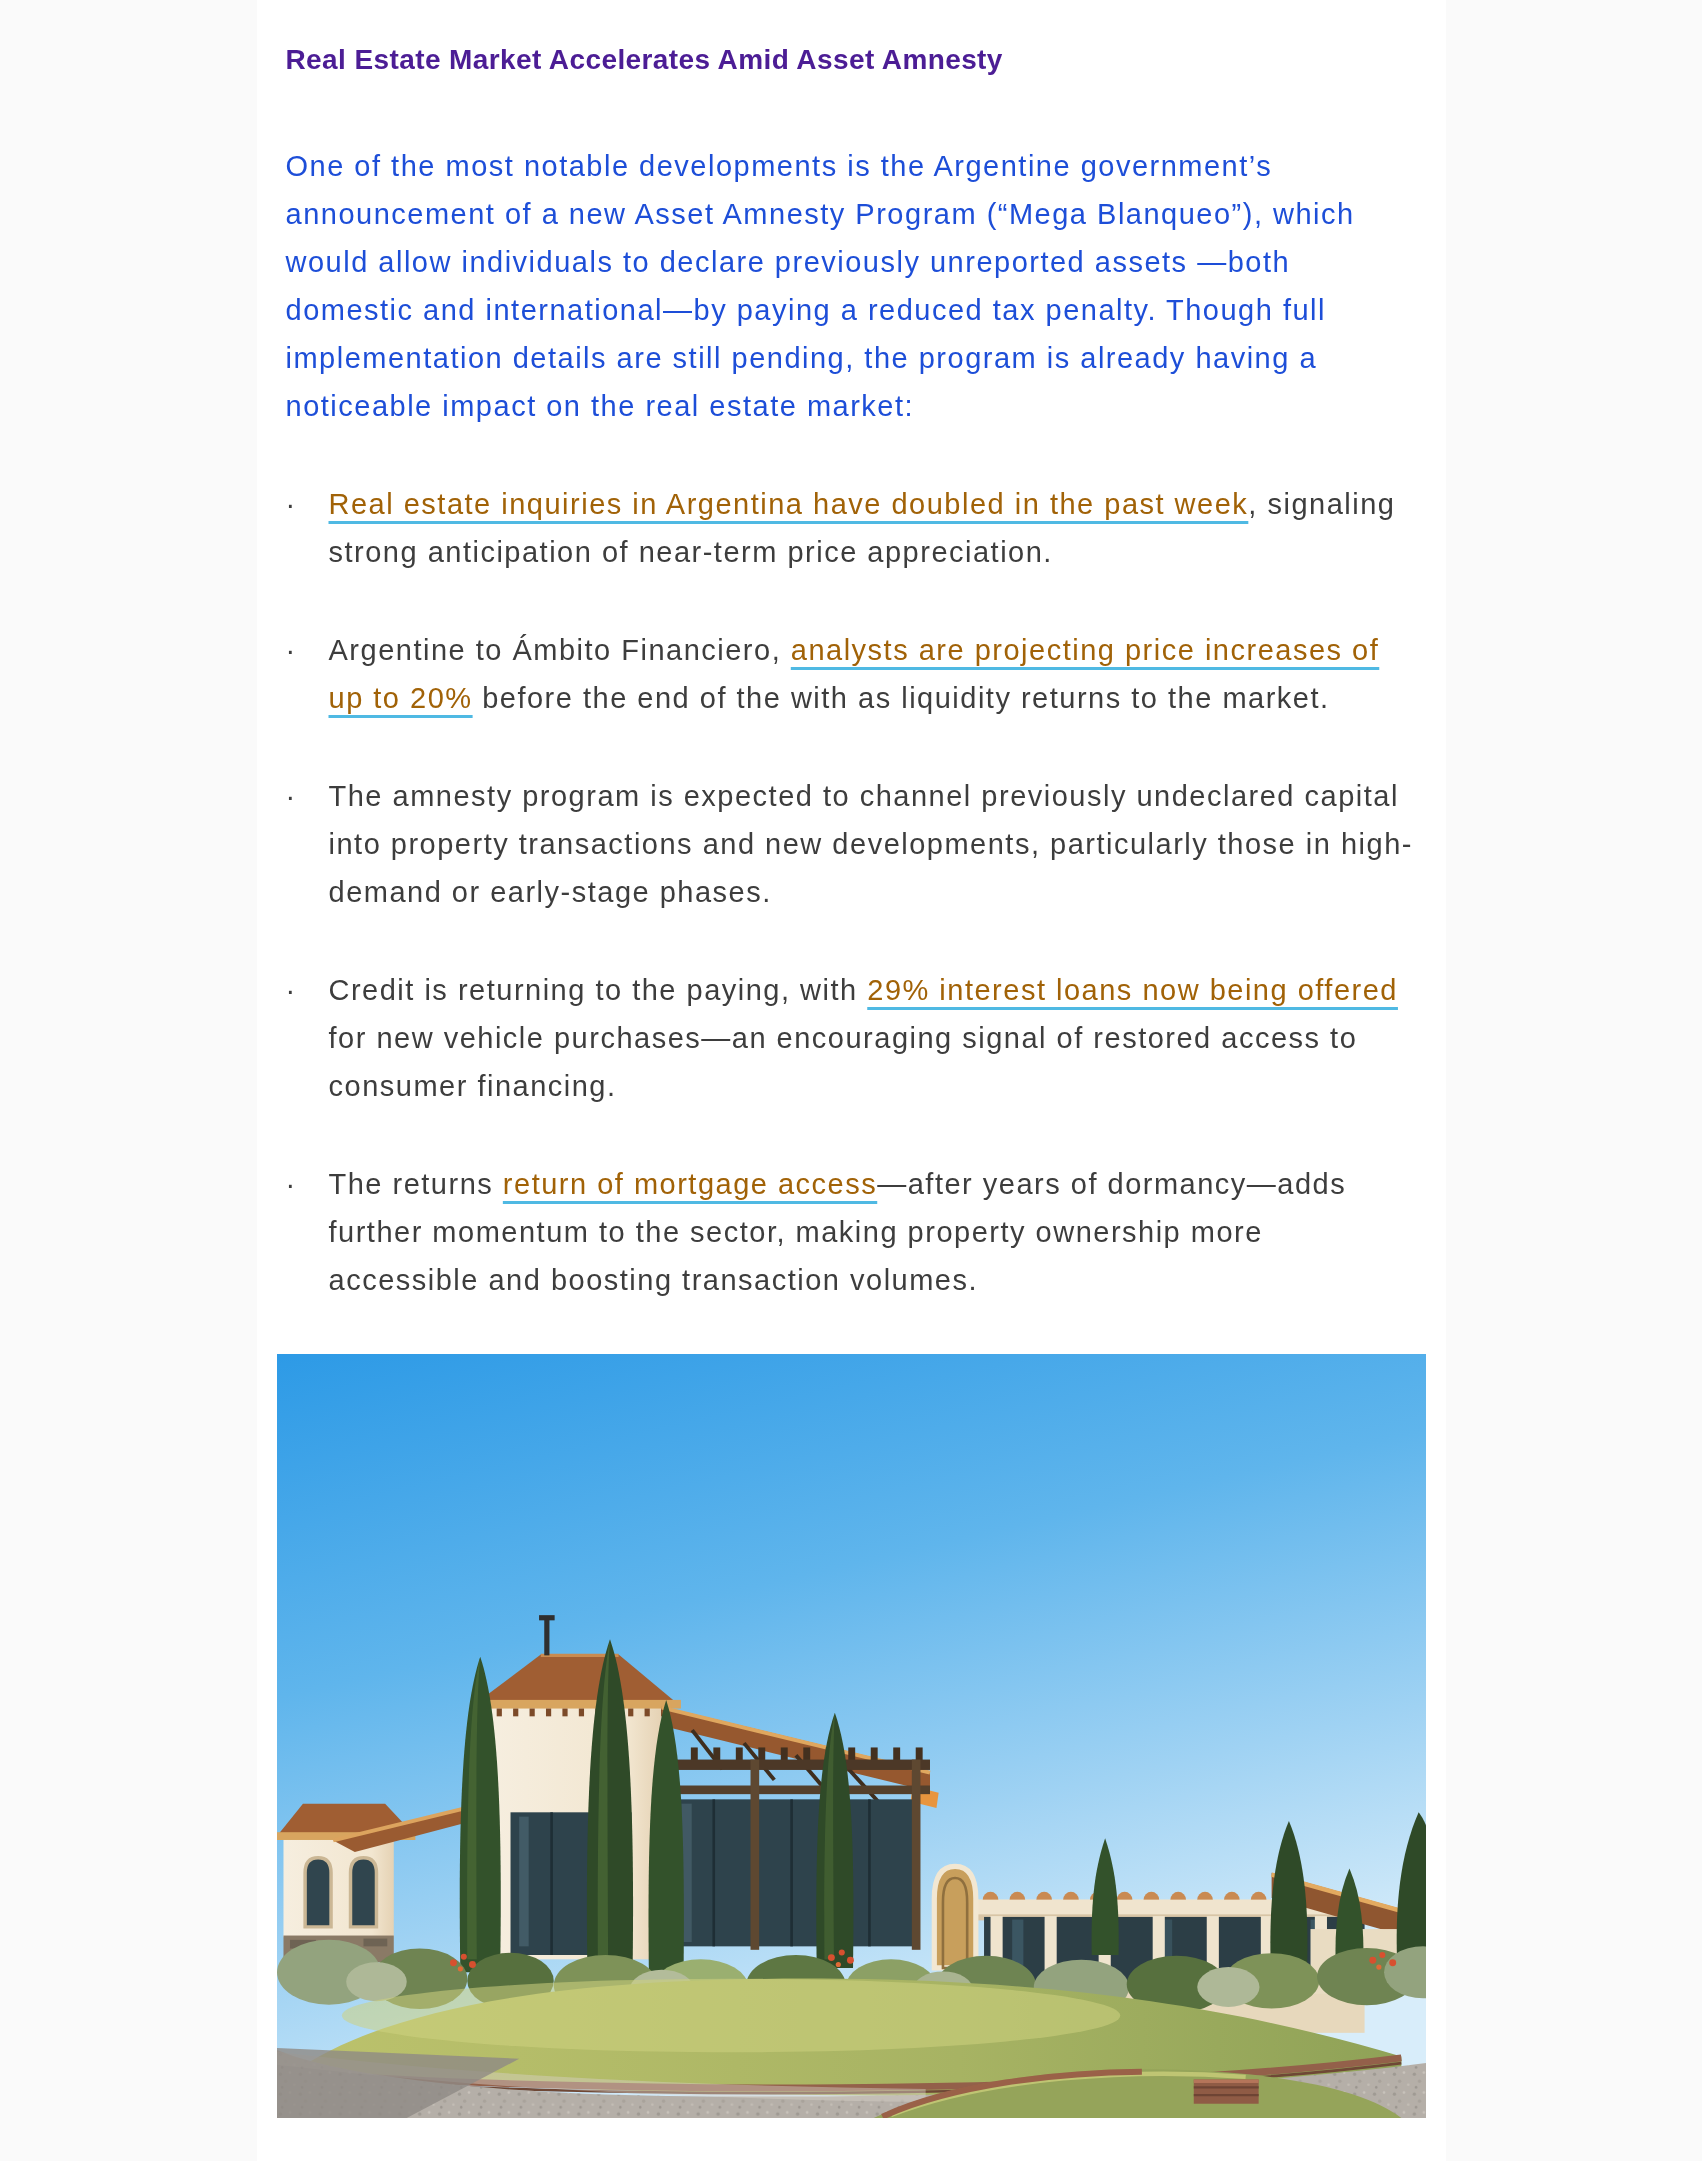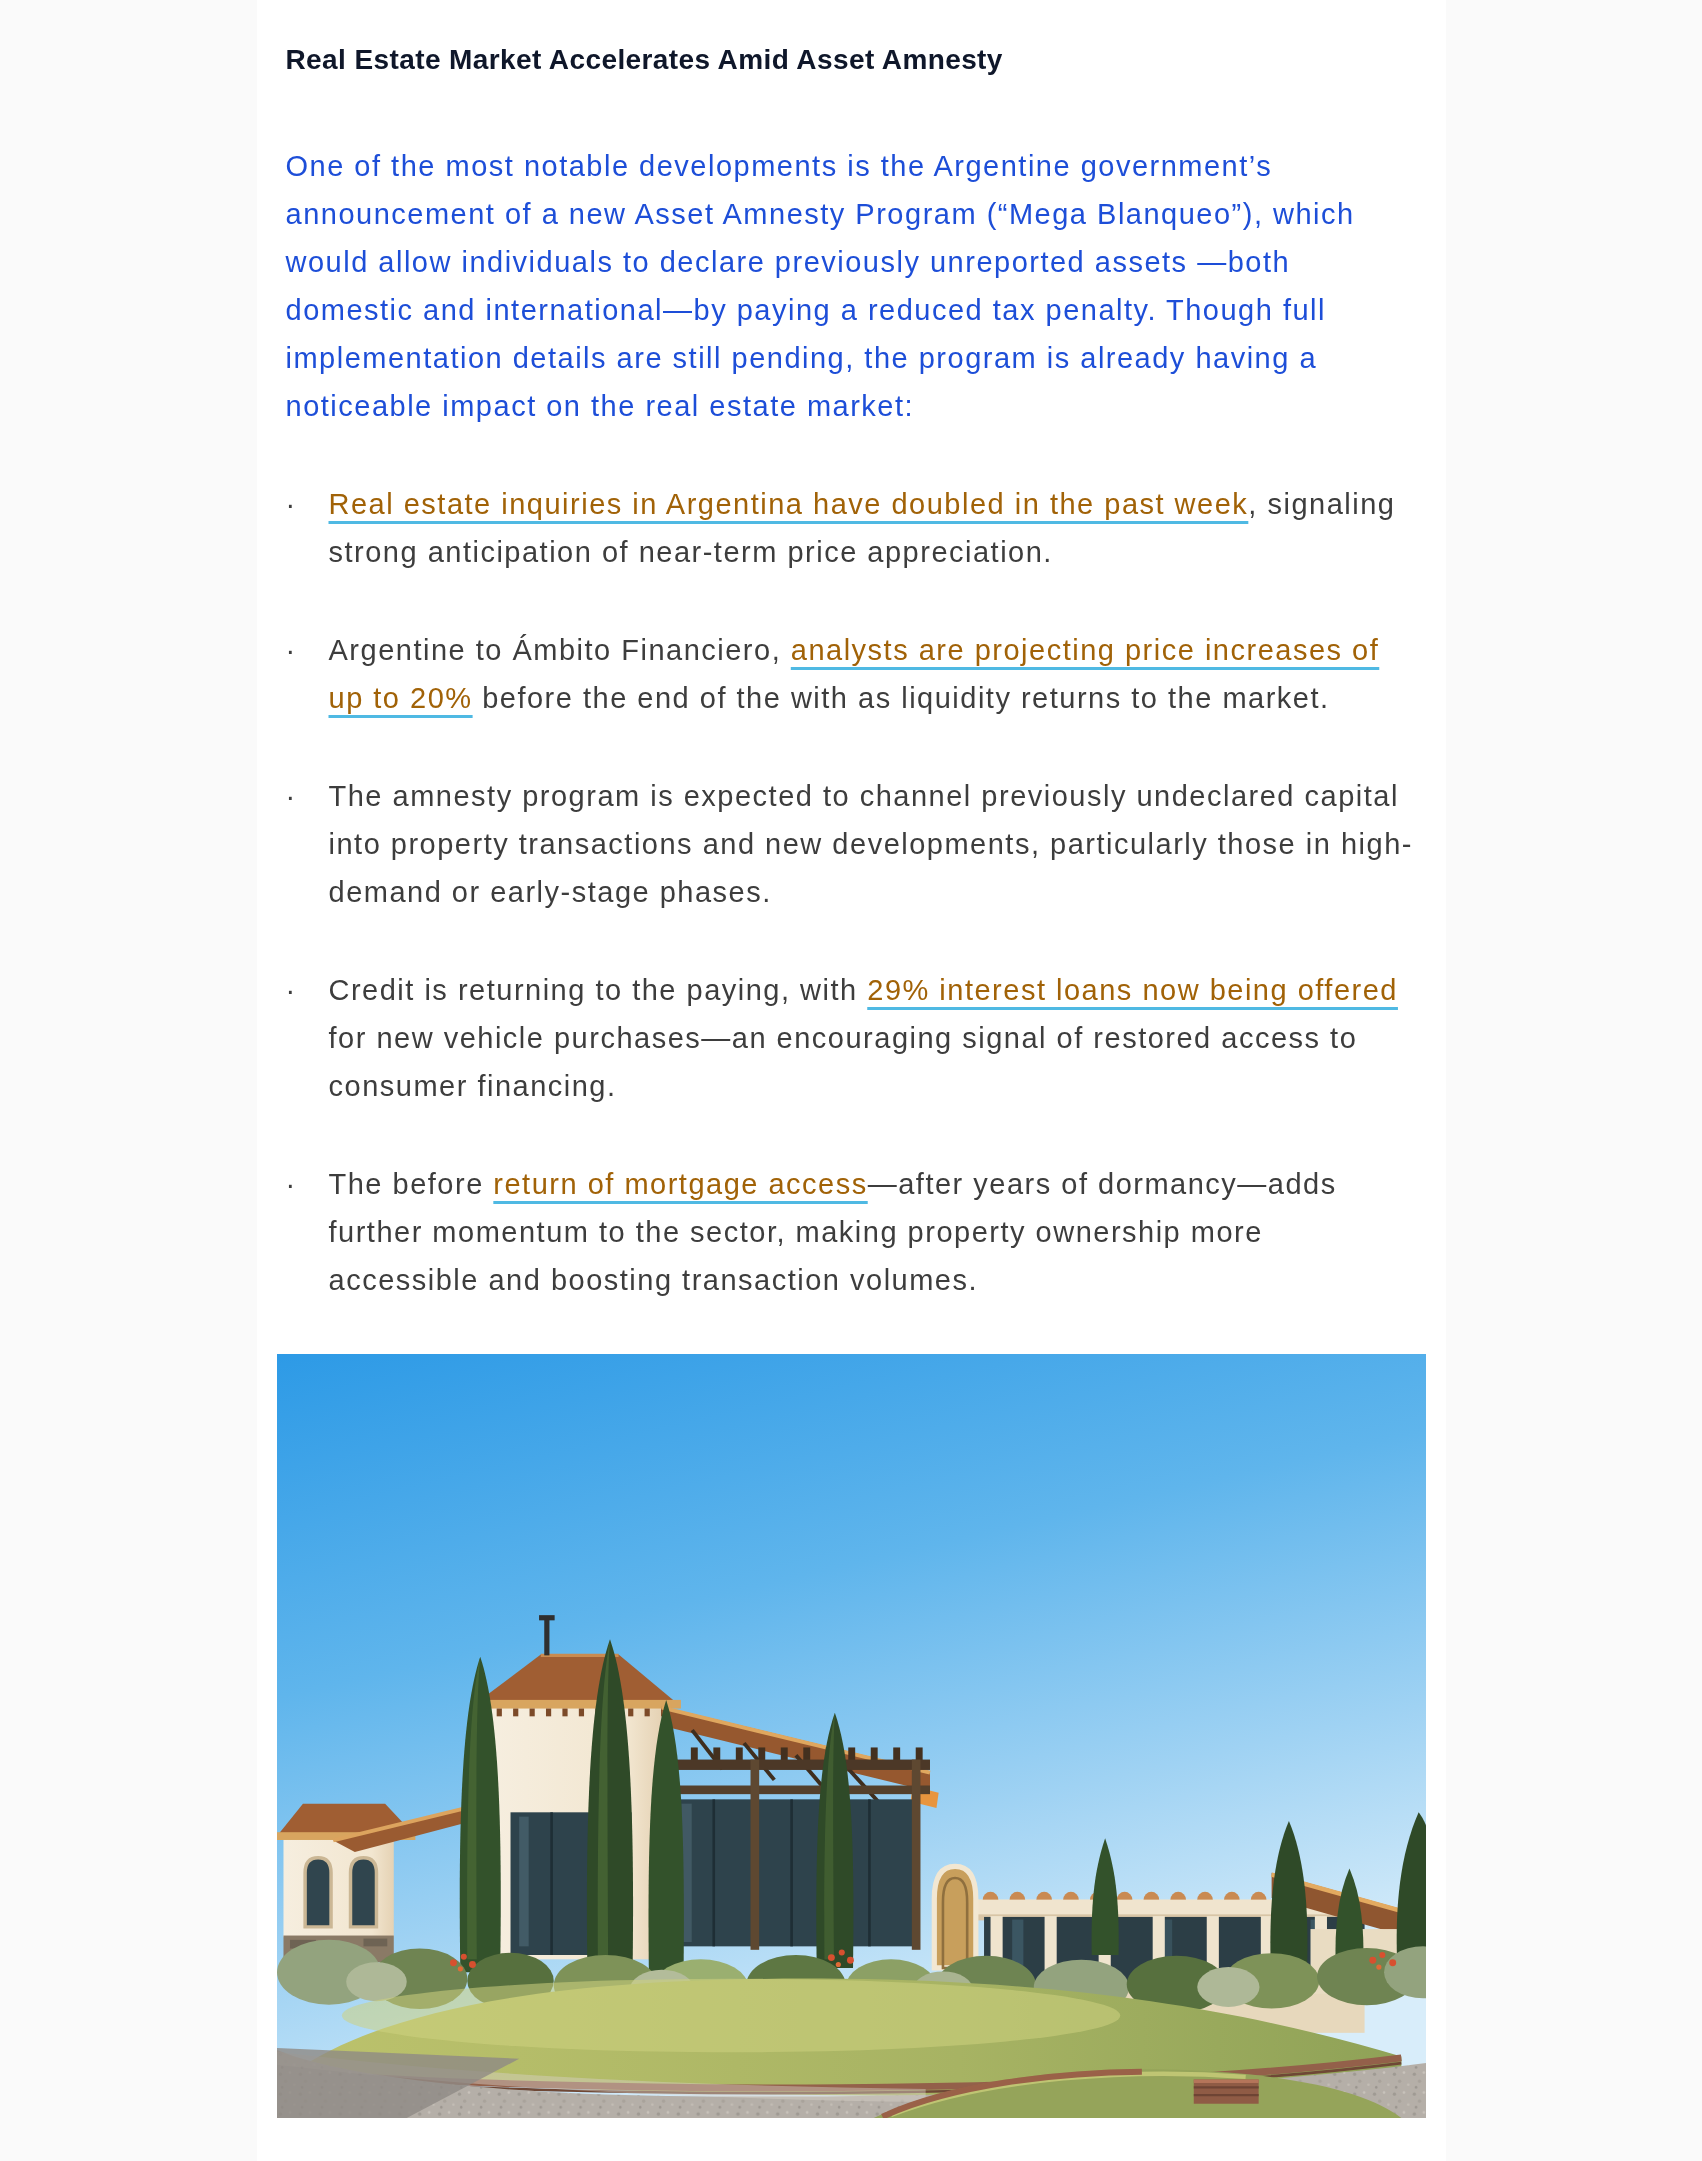--- a/index.html
+++ b/index.html
@@ -1,21 +1,21 @@
 <!DOCTYPE html>
 <html style="font-size:7px"><head>
 <meta charset="utf-8">
 <style>
   html,body{margin:0;padding:0;}
   .page{position:relative;width:1702px;height:2487px;background:#FAFAFA;overflow:hidden;
         font-family:"Liberation Sans",sans-serif;}
   .content{position:absolute;left:257px;top:0;width:1189px;height:2487px;background:#FFFFFF;
            box-sizing:border-box;padding:42px 24px 0 28.5px;}
   h1.heading{margin:0 0 64px 0;font-size:28px;line-height:36px;font-weight:700;
-             color:#0f172a;letter-spacing:0.4px;}
+             color:#4c1d95;letter-spacing:0.4px;}
   .para{margin:0 0 50px 0;font-size:29px;line-height:48px;font-weight:300;color:#1d4ed8;
         letter-spacing:1.5px;}
   .bullet{display:flex;align-items:flex-start;margin:0 0 50px 0;}
   .marker{flex:0 0 43px;font-size:29px;line-height:48px;color:#3D3D3D;font-weight:300;}
   .btext{margin:0;flex:1 1 auto;font-size:29px;line-height:48px;font-weight:300;color:#3D3D3D;
          letter-spacing:1.5px;}
   a.link{color:#a16207;text-decoration:underline;text-decoration-thickness:2.6px;
          text-underline-offset:7px;text-decoration-color:#4FB9E3;cursor:pointer;}
   figure.photo{margin:39px 0 28px -8.6px;padding:0;width:1149px;height:764px;overflow:hidden;}
   figure.photo svg{display:block;width:100%;height:100%;}
@@ -45,21 +45,21 @@
       <p class="btext"><span>The amnesty program is expected to channel previously undeclared capital into property transactions and new developments, particularly those in high-demand or early-stage phases.</span></p>
     </div>
 
     <div class="bullet">
       <span class="marker">·</span>
       <p class="btext"><span>Credit is returning to the paying, with </span><a class="link">29% interest loans now being offered</a><span> for new vehicle purchases—an encouraging signal of restored access to consumer financing.</span></p>
     </div>
 
     <div class="bullet">
       <span class="marker">·</span>
-      <p class="btext"><span>The before </span><a class="link">return of mortgage access</a><span>—after years of dormancy—adds further momentum to the sector, making property ownership more accessible and boosting transaction volumes.</span></p>
+      <p class="btext"><span>The returns </span><a class="link">return of mortgage access</a><span>—after years of dormancy—adds further momentum to the sector, making property ownership more accessible and boosting transaction volumes.</span></p>
     </div>
 
 
     <figure class="photo" aria-label="Mediterranean-style villa with terracotta roofs, pergola, cypress trees, manicured lawn mound and gravel driveway under a clear blue sky">
       <svg viewBox="0 0 2657 1767" preserveAspectRatio="none">
         <defs>
           <linearGradient id="skyG" x1="0" y1="0" x2="0.35" y2="1">
             <stop offset="0" stop-color="#2D9AE6"></stop>
               <stop offset="0.4" stop-color="#5FB5EC"></stop>
             <stop offset="0.72" stop-color="#9FD2F3"></stop>

